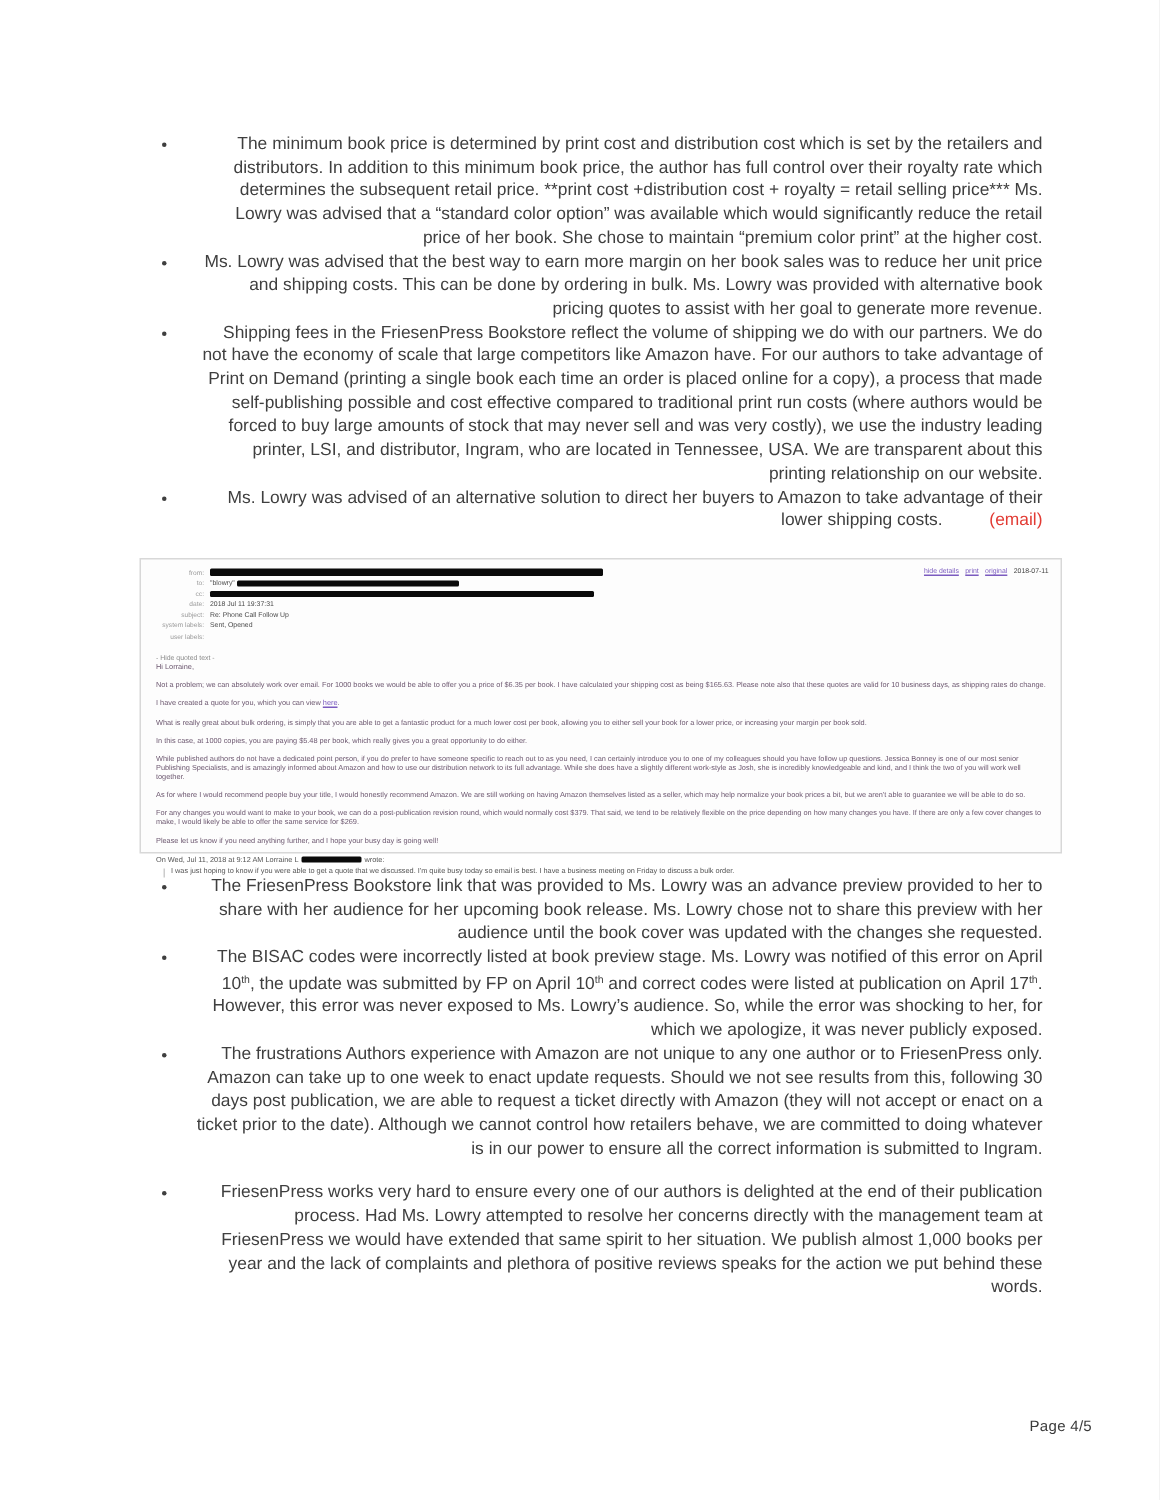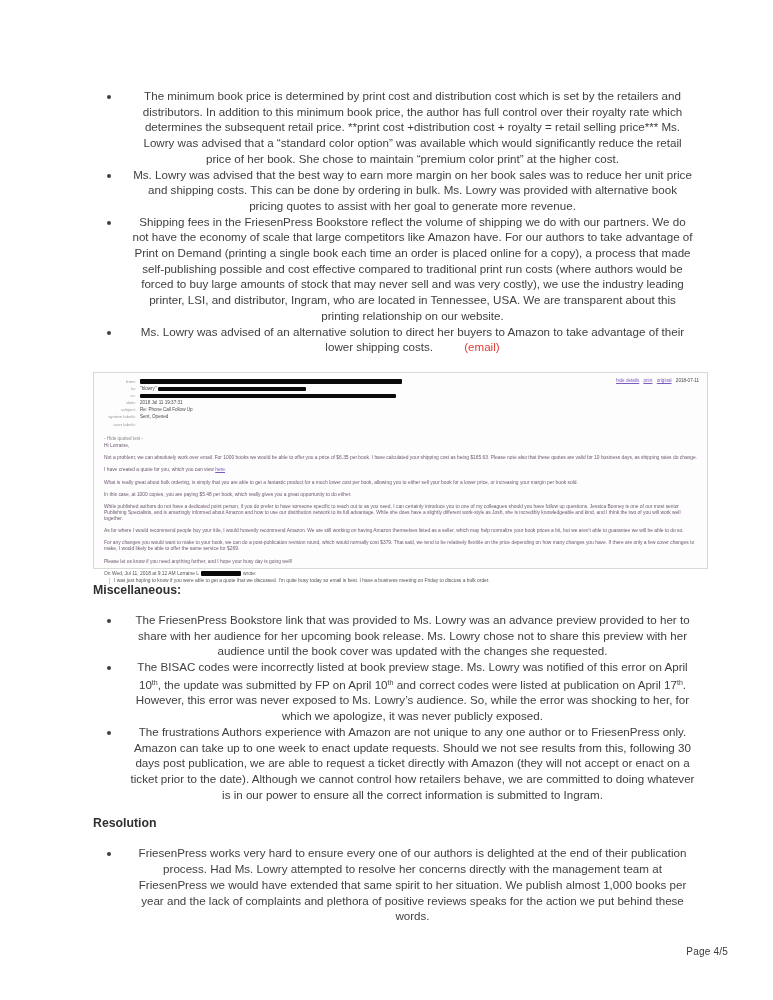--- a/index.html
+++ b/index.html
@@ -5,21 +5,21 @@
   html,body{margin:0;padding:0;background:#e9e9e9;}
   .doc{
     position:relative;width:773px;height:1000px;background:#ffffff;
     font-family:"Liberation Sans", sans-serif;color:#3f3f3f;overflow:hidden;
     margin:0 auto;
   }
   .content{position:absolute;left:93px;top:88px;width:602px;}
   ul.doc-list{margin:0;padding:0 0 0 28px;}
   ul.doc-list li{
     font-size:11.6px;line-height:15.7px;margin:0;padding-left:9px;
-    text-align:center;color:#3f3f3f;
+    text-align:right;color:#3f3f3f;
   }
   .red{color:#e23b34;margin-left:28px;}
   .sup{font-size:7px;vertical-align:4px;}
   h2.sect{font-size:12.3px;line-height:16px;margin:0;color:#2f2f2f;font-weight:bold;}
   .sect-wrap{margin-top:13px;}
   .sect-wrap ul.doc-list{margin-top:14px;}
 
   
   .email{
     position:relative;margin:17px 0 0 0;width:615px;height:197px;
@@ -115,32 +115,30 @@
         <p>Please let us know if you need anything further, and I hope your busy day is going well!</p>
       </div>
 
       <div class="equote-attr">
         <span>On Wed, Jul 11, 2018 at 9:12 AM Lorraine L</span><span class="redact rw-attr"></span><span>wrote:</span>
       </div>
       <div class="equote">I was just hoping to know if you were able to get a quote that we discussed. I'm quite busy today so email is best. I have a business meeting on Friday to discuss a bulk order.</div>
     </div>
 
     <div class="sect-wrap">
-      <h2 class="sect">Miscellaneous:</h2>
       <ul class="doc-list">
         <li><span>The FriesenPress Bookstore link that was provided to Ms. Lowry was an advance preview provided to her to share with her audience for her upcoming book release. Ms. Lowry chose not to share this preview with her audience until the book cover was updated with the changes she requested.</span></li>
         <li>
           <span>The BISAC codes were incorrectly listed at book preview stage. Ms. Lowry was notified of this error on April 10</span><span class="sup">th</span><span>, the update was submitted by FP on April 10</span><span class="sup">th</span><span> and correct codes were listed at publication on April 17</span><span class="sup">th</span><span>. However, this error was never exposed to Ms. Lowry’s audience. So, while the error was shocking to her, for which we apologize, it was never publicly exposed.</span>
         </li>
         <li><span>The frustrations Authors experience with Amazon are not unique to any one author or to FriesenPress only. Amazon can take up to one week to enact update requests. Should we not see results from this, following 30 days post publication, we are able to request a ticket directly with Amazon (they will not accept or enact on a ticket prior to the date). Although we cannot control how retailers behave, we are committed to doing whatever is in our power to ensure all the correct information is submitted to Ingram.</span></li>
       </ul>
     </div>
 
     <div class="sect-wrap">
-      <h2 class="sect">Resolution</h2>
       <ul class="doc-list">
         <li><span>FriesenPress works very hard to ensure every one of our authors is delighted at the end of their publication process. Had Ms. Lowry attempted to resolve her concerns directly with the management team at FriesenPress we would have extended that same spirit to her situation. We publish almost 1,000 books per year and the lack of complaints and plethora of positive reviews speaks for the action we put behind these words.</span></li>
       </ul>
     </div>
 
   </div>
 
   <div class="footer">Page 4/5</div>
 </div>
 

